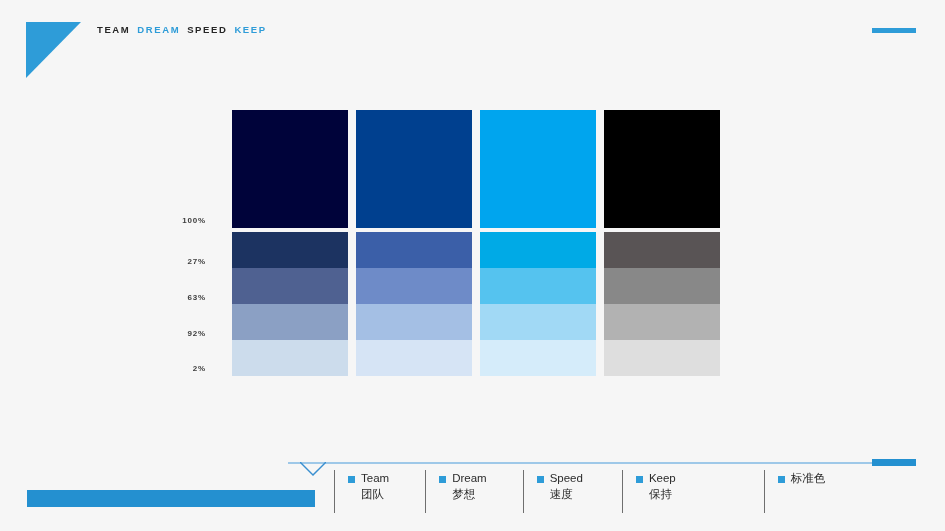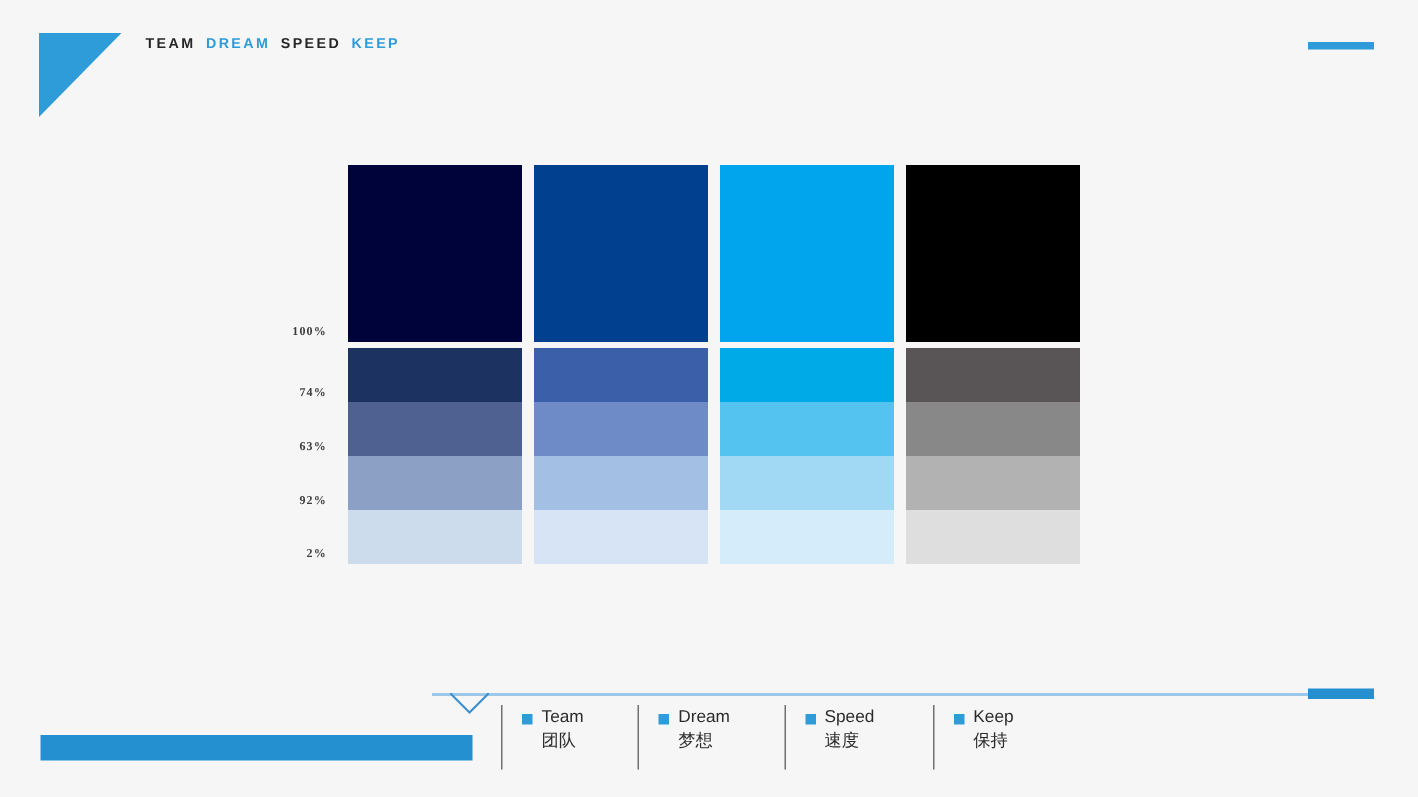--- a/index.html
+++ b/index.html
@@ -37,23 +37,23 @@
   .grid-wrap { position: absolute; left: 232px; top: 110px; }
   .col {
     position: absolute; top: 0; width: 116px;
   }
   .col .main { height: 118px; }
   .col .tint { height: 36px; }
   .col .tint-gap { height: 4px; }
 
   .pct-axis { position: absolute; left: 178px; top: 110px; width: 44px; }
   .pct {
-    position: absolute; right: 4px;
+    position: absolute; right: 16px;
     font-size: 8px; font-weight: bold; color: #3d3d3d;
-    letter-spacing: 0.8px; text-align: right; font-family: Liberation Serif, serif;
+    letter-spacing: 0.8px; text-align: right;
   }
 
   
   .studio-title {
     position: absolute; left: 27px; top: 457px;
     font-size: 25px; color: #262626; letter-spacing: 0.2px;
     font-family: "Liberation Sans", sans-serif;
   }
   .studio-bar {
     position: absolute; left: 27px; top: 490px;
@@ -102,21 +102,21 @@
   </div>
 
   <div class="brand-words">
     <span class="w-dark">TEAM</span><span class="w-blue">DREAM</span><span class="w-dark">SPEED</span><span class="w-blue">KEEP</span>
   </div>
 
   <div class="top-rule"></div>
 
   <div class="pct-axis">
     <div class="pct" style="top:106px">100%</div>
-    <div class="pct" style="top:147px">74%</div>
+    <div class="pct" style="top:147px">27%</div>
     <div class="pct" style="top:183px">63%</div>
     <div class="pct" style="top:219px">92%</div>
     <div class="pct" style="top:254px">2%</div>
   </div>
 
   <div class="grid-wrap">
 
     <div class="col" style="left:0px">
       <div class="main" style="background: rgb(0, 3, 58);"></div>
       <div class="tint-gap"></div>
@@ -192,16 +192,22 @@
     </div>
 
     <div class="legend-item" style="padding-right:88px">
       <div class="legend-sq"></div>
       <div class="legend-text">
         <div class="legend-en">Keep</div>
         <div class="legend-zh">保持</div>
       </div>
     </div>
 
+    <div class="legend-item">
+      <div class="legend-sq"></div>
+      <div class="legend-text">
+        <div class="legend-en">标准色</div>
+      </div>
+    </div>
 
   </div>
 
 </div>
 
 </body></html>

